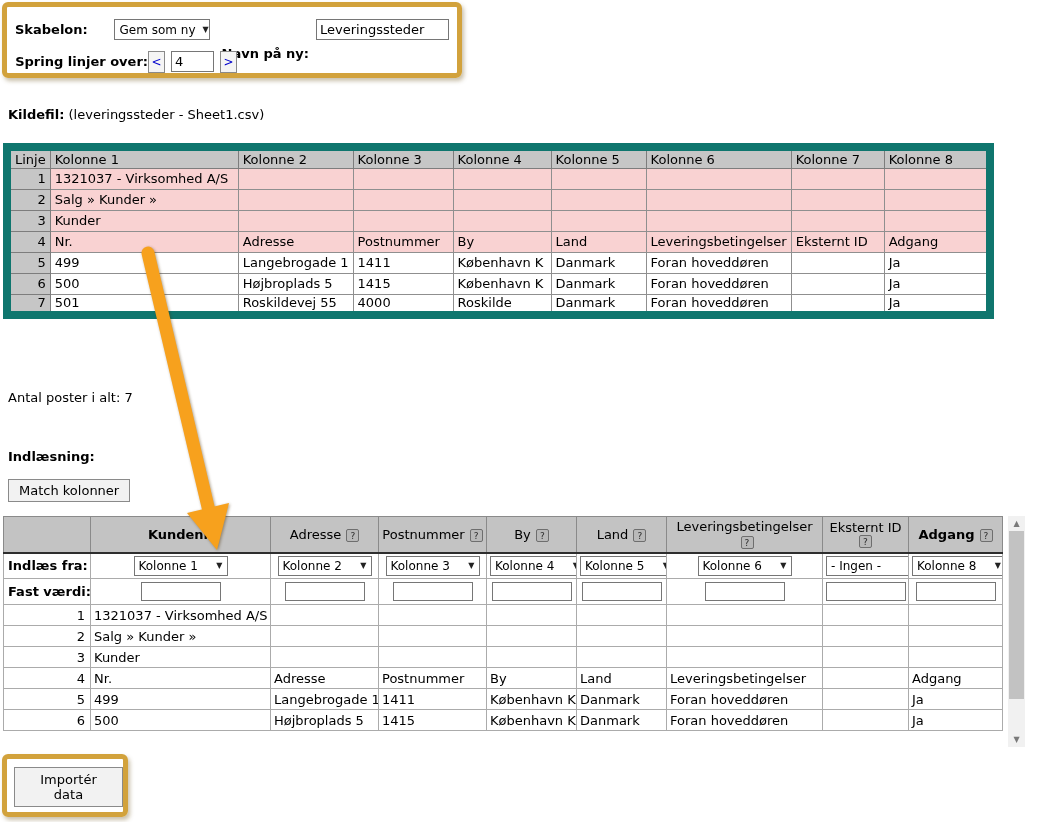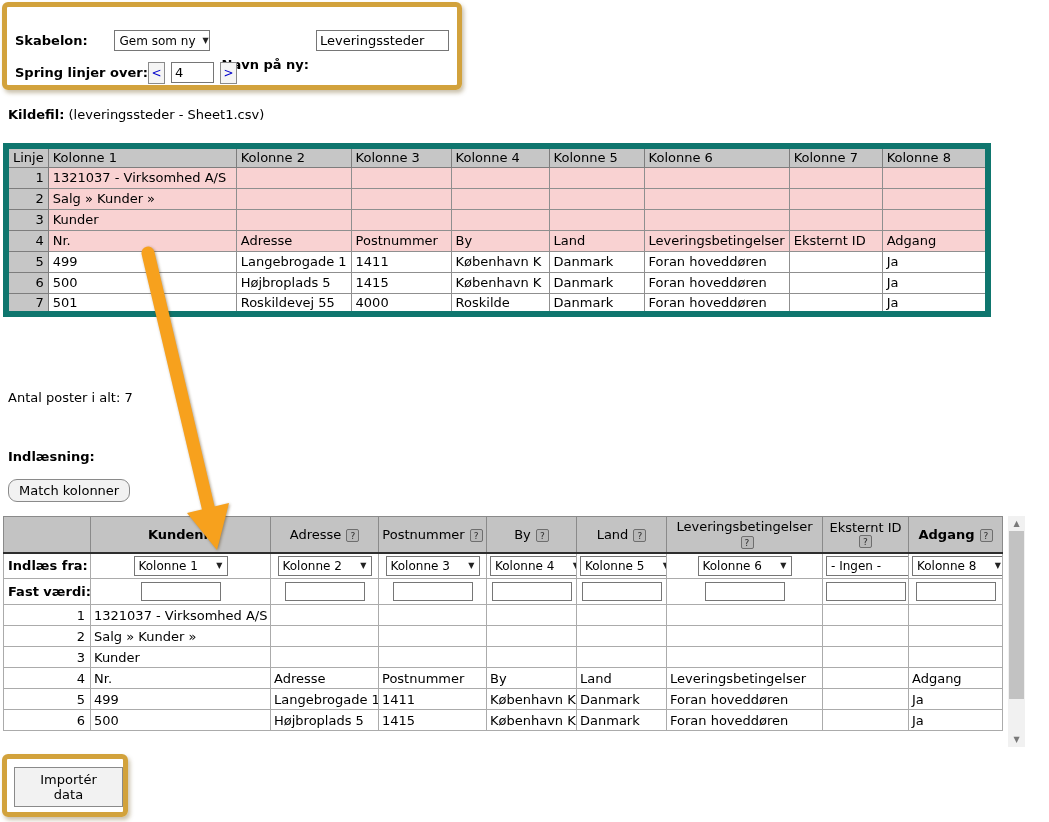--- a/index.html
+++ b/index.html
@@ -7,28 +7,28 @@
   body {
     width:1049px; height:822px; position:relative; background:#ffffff;
     font-family:"DejaVu Sans", sans-serif; font-size:13px; color:#000;
     overflow:hidden;
   }
   
   .hl-box {
     position:absolute; border:5px solid #d2a23c; border-radius:6px;
     box-shadow:2px 3px 4px rgba(100,75,15,0.35); background:transparent;
   }
-  #template-box { left:2px; top:2px; width:460px; height:88px; padding:22px 8px; }
+  #template-box { left:2px; top:2px; width:460px; height:76px; padding:11px 8px; }
   #import-box   { left:2px; top:754px; width:126px; height:63px; padding:8px 0 0 7px; }
 
   .form-row { display:flex; align-items:center; height:23px; }
   .form-row + .form-row { margin-top:9px; }
   .blabel { font-weight:bold; white-space:nowrap; }
   .lab-skabelon { width:125px; }
-  .lab-spring   { width:133px; }
+  .lab-spring   { width:133px;text-align:right; }
 
   .fake-select {
     display:inline-flex; align-items:center; justify-content:space-between;
     border:1px solid #767676; background:#fff; height:21px; padding:0 5px;
     font-size:12px; cursor:default; white-space:nowrap;
   }
   .caret { font-size:8px; color:#222; margin-left:7px; }
   .txt-input {
     border:1px solid #767676; height:21px; font-family:inherit; font-size:13px;
     padding:0 3px; background:#fff;
@@ -42,38 +42,38 @@
   }
   #skabelon-select { width:96px; }
   #navn-label { margin-left:12px;margin-top:48px; }
 
   
   #kildefil { position:absolute; left:8px; top:107px; }
 
   
   #source-table {
     position:absolute; left:3px; top:143px; border-collapse:collapse;
-    table-layout:fixed; border:6px solid #0f766e; background:#fff;
+    table-layout:fixed; border:8px solid #0f766e; background:#fff;
   }
   #source-table th, #source-table td {
     border:1px solid #8f8f8f; height:21px; padding:0 4px; font-size:13px;
     font-weight:normal; text-align:left; overflow:hidden; white-space:nowrap;
   }
   #source-table th { background:#c6c6c6; border-color:#7d7d7d; }
   #source-table td.linje-cell { background:#c6c6c6; border-color:#7d7d7d; text-align:right; }
   #source-table tr.pink td:not(.linje-cell) { background:#f9d2d2; }
 
   
   #antal-poster { position:absolute; left:8px; top:390px; }
   #indlaesning-label { position:absolute; left:8px; top:449px; font-weight:bold; }
   .std-btn {
     background:#f2f2f2; border:1px solid #8a8a8a; font-family:inherit;
     font-size:13px; padding:3px 10px; cursor:pointer; color:#000;
   }
-  #match-btn { position:absolute; left:8px; top:479px;border-radius:9px; }
+  #match-btn { position:absolute; left:8px; top:479px; }
   #import-btn { padding:4px 9px; }
 
   
   #scroll-wrap {
     position:absolute; left:3px; top:516px; width:1000px; height:224px;
     overflow:hidden;
   }
   #mapping-table {
     border-collapse:collapse; width:999px; table-layout:fixed;
     border:1px solid #5f5f5f; background:#fff;

